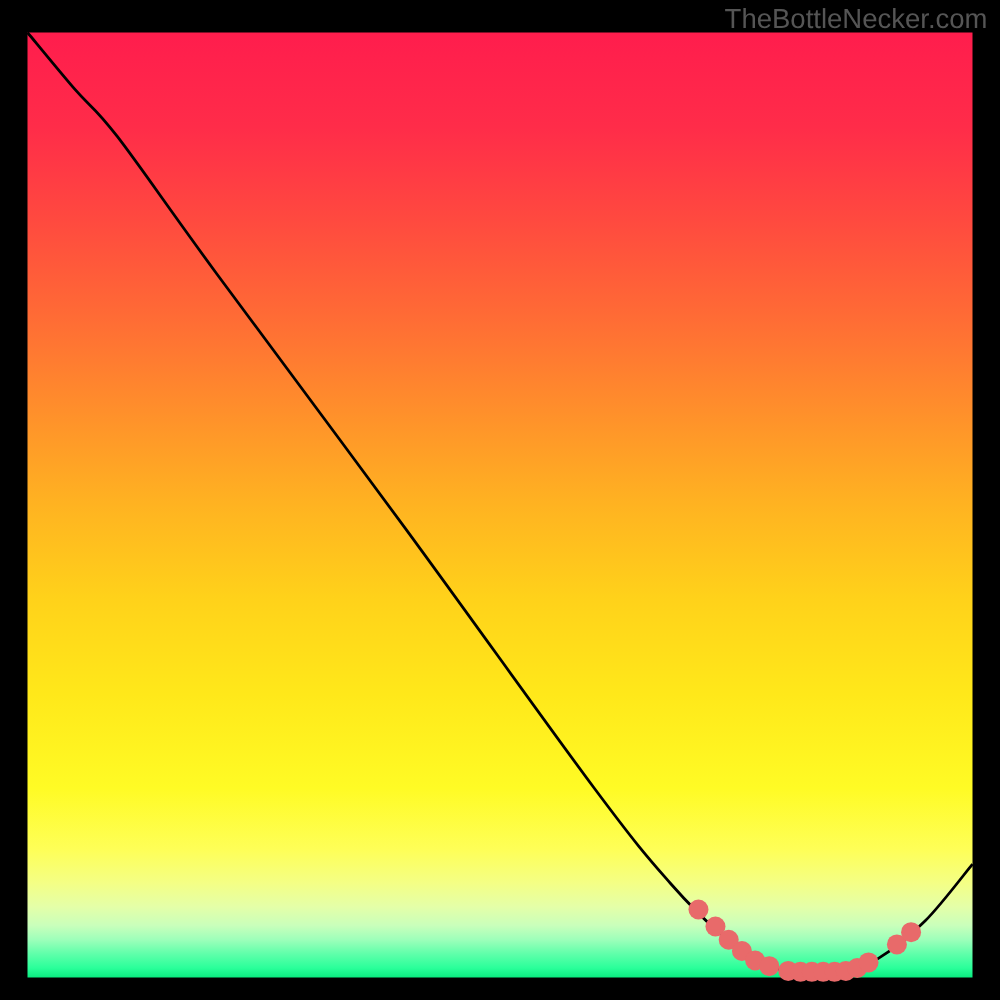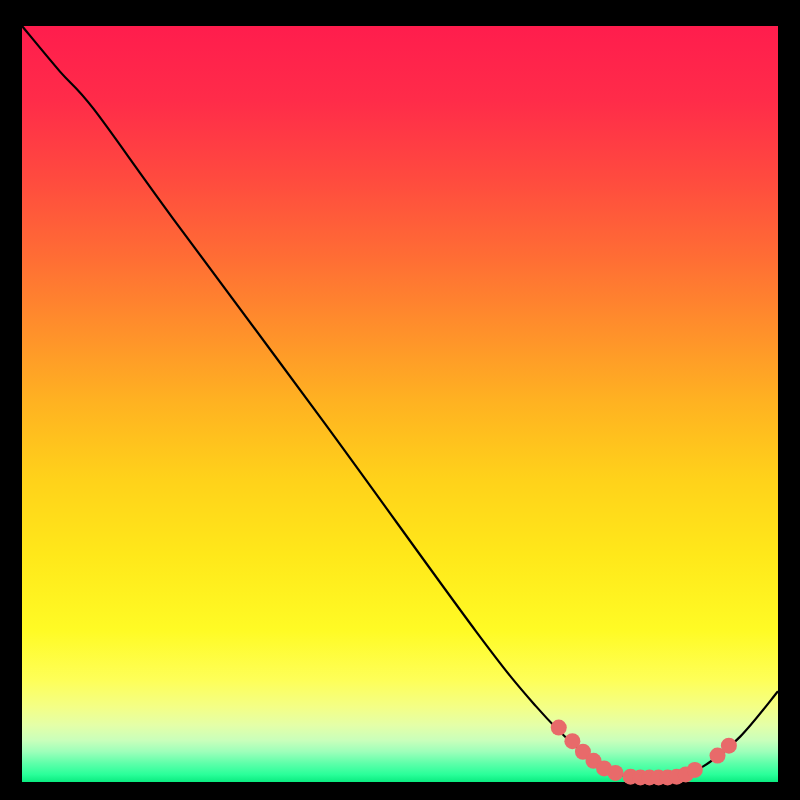--- a/index.html
+++ b/index.html
@@ -70,14 +70,15 @@
         <circle cx="658.552" cy="777.4639999999999" r="8" fill="#e86a6a"></circle>
         <circle cx="667.624" cy="777.4639999999999" r="8" fill="#e86a6a"></circle>
         <circle cx="676.696" cy="776.708" r="8" fill="#e86a6a"></circle>
         <circle cx="685.768" cy="774.4399999999999" r="8" fill="#e86a6a"></circle>
         <circle cx="694.84" cy="769.904" r="8" fill="#e86a6a"></circle>
         <circle cx="717.52" cy="755.54" r="8" fill="#e86a6a"></circle>
         <circle cx="728.86" cy="745.712" r="8" fill="#e86a6a"></circle>
       </g>
 </svg>
 
+<div class="watermark">TheBottleNecker.com</div>
 
 </div>
 
 </body></html>

